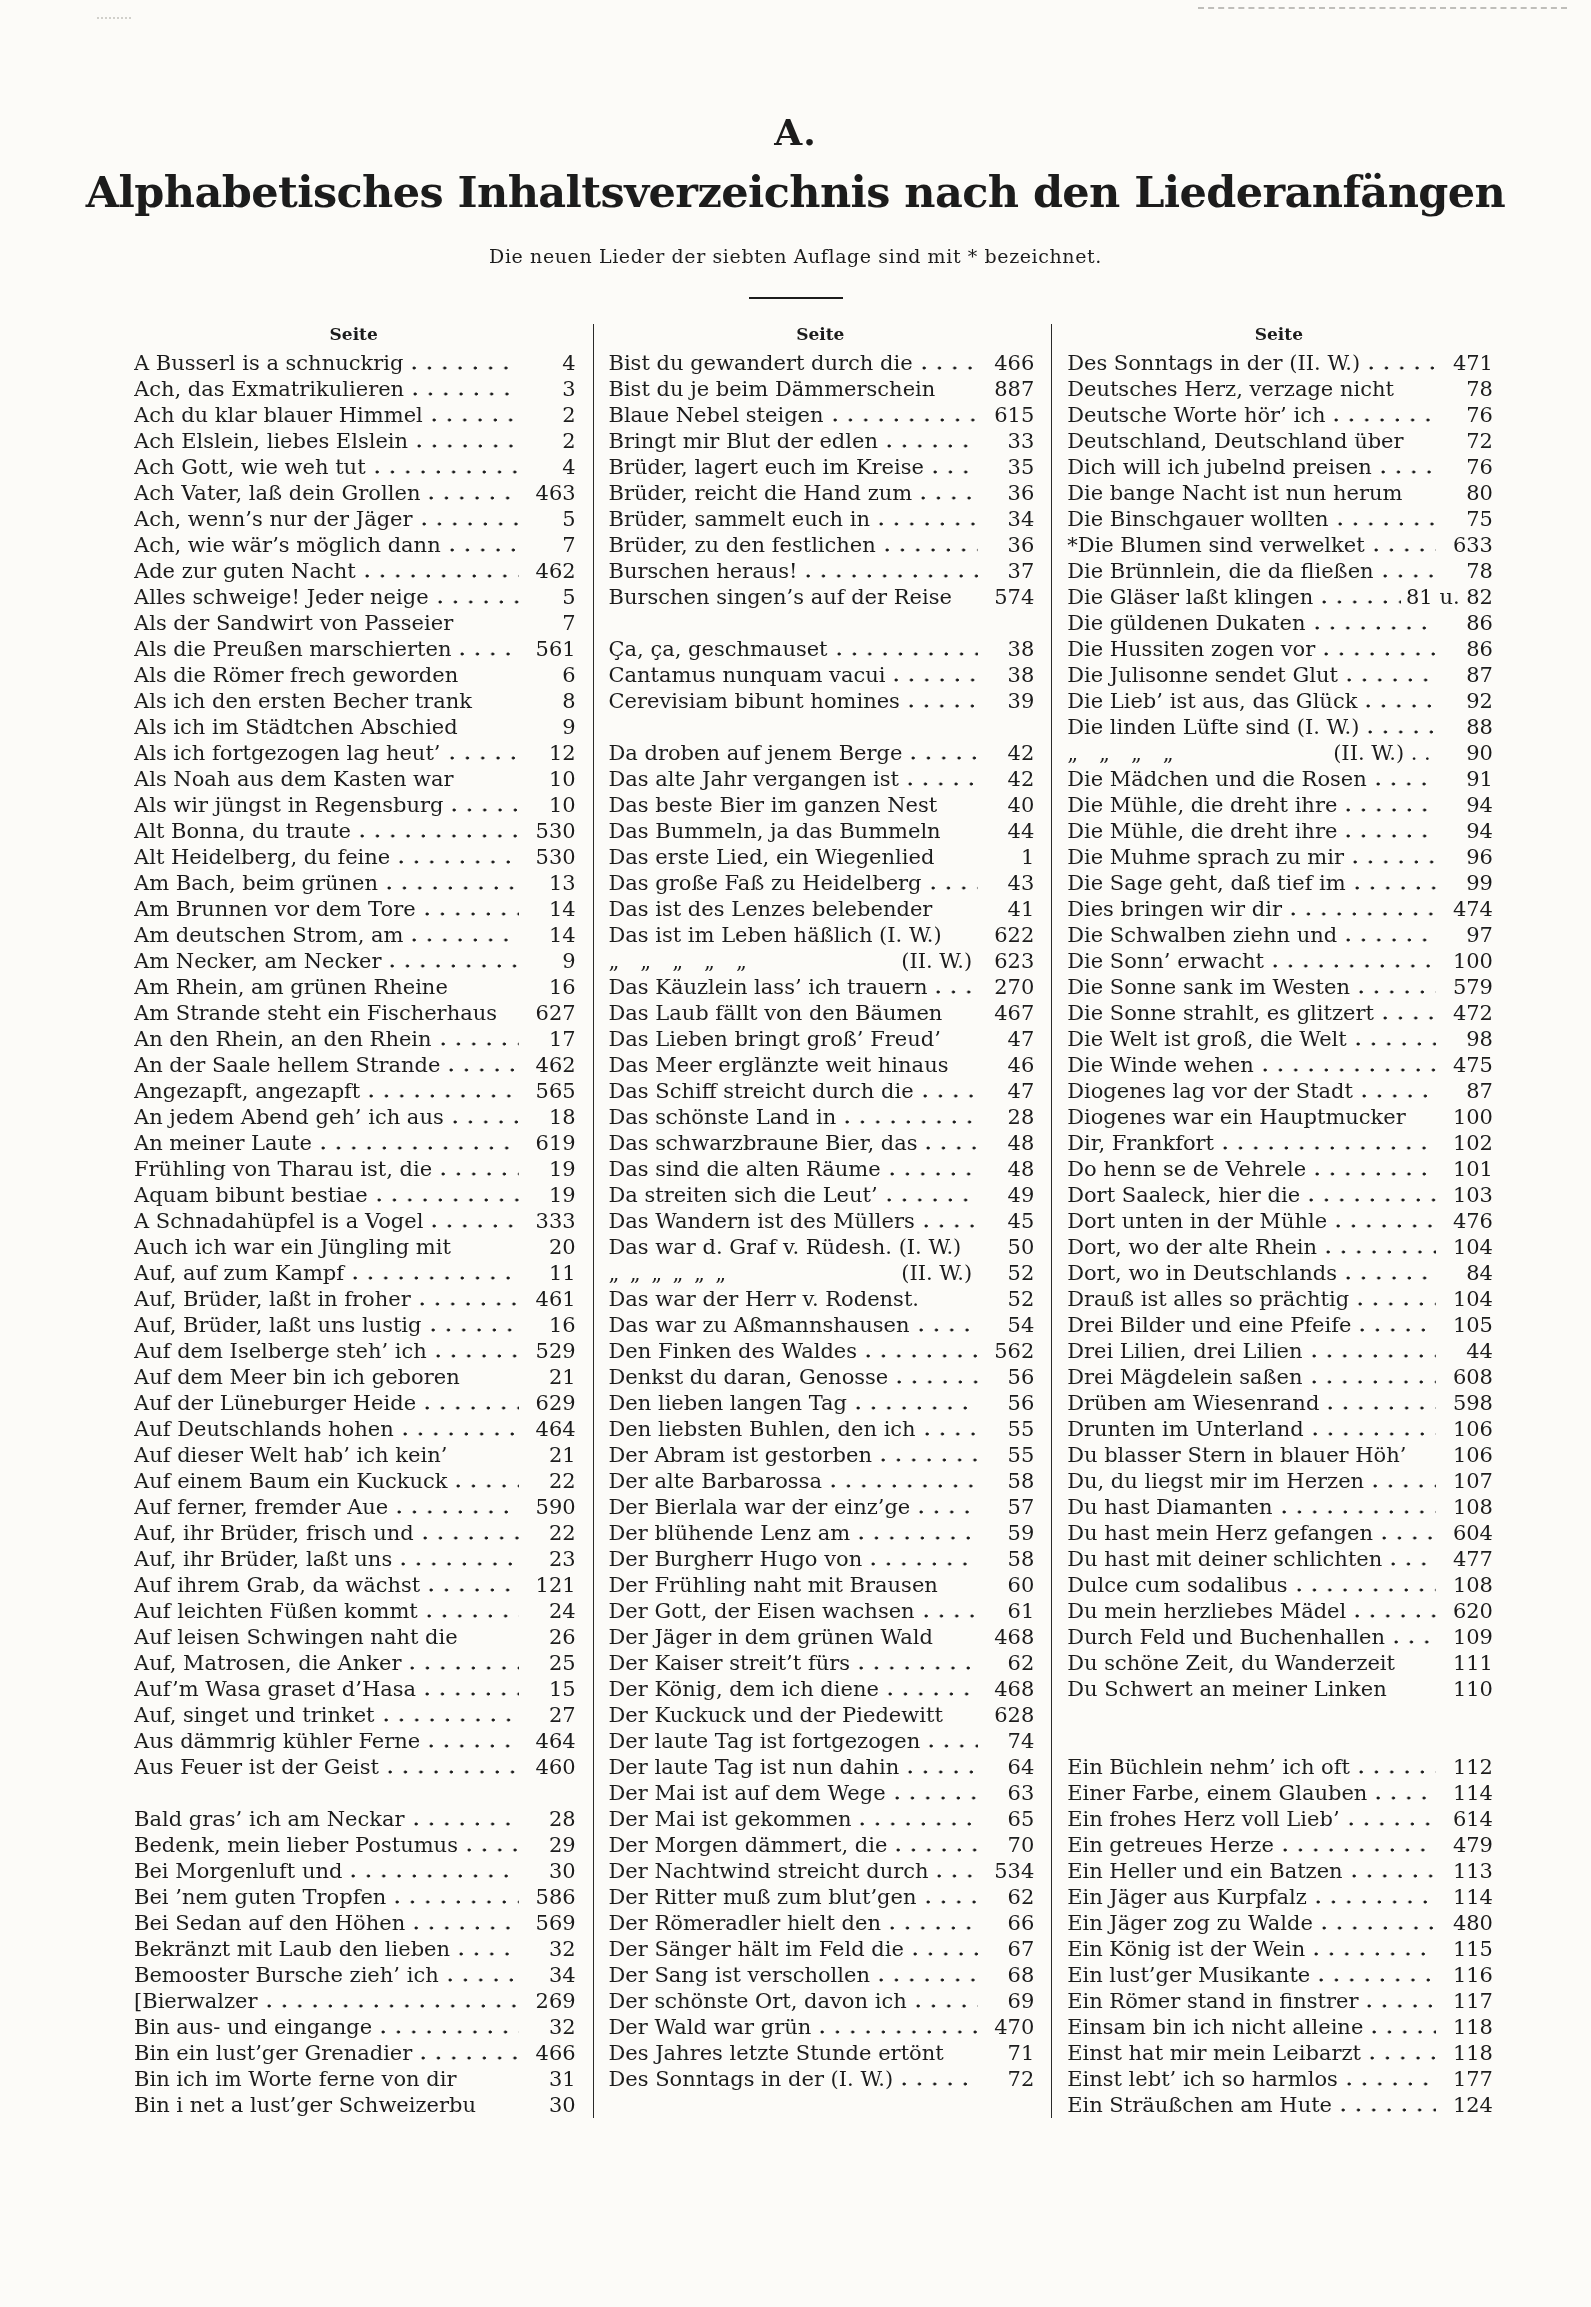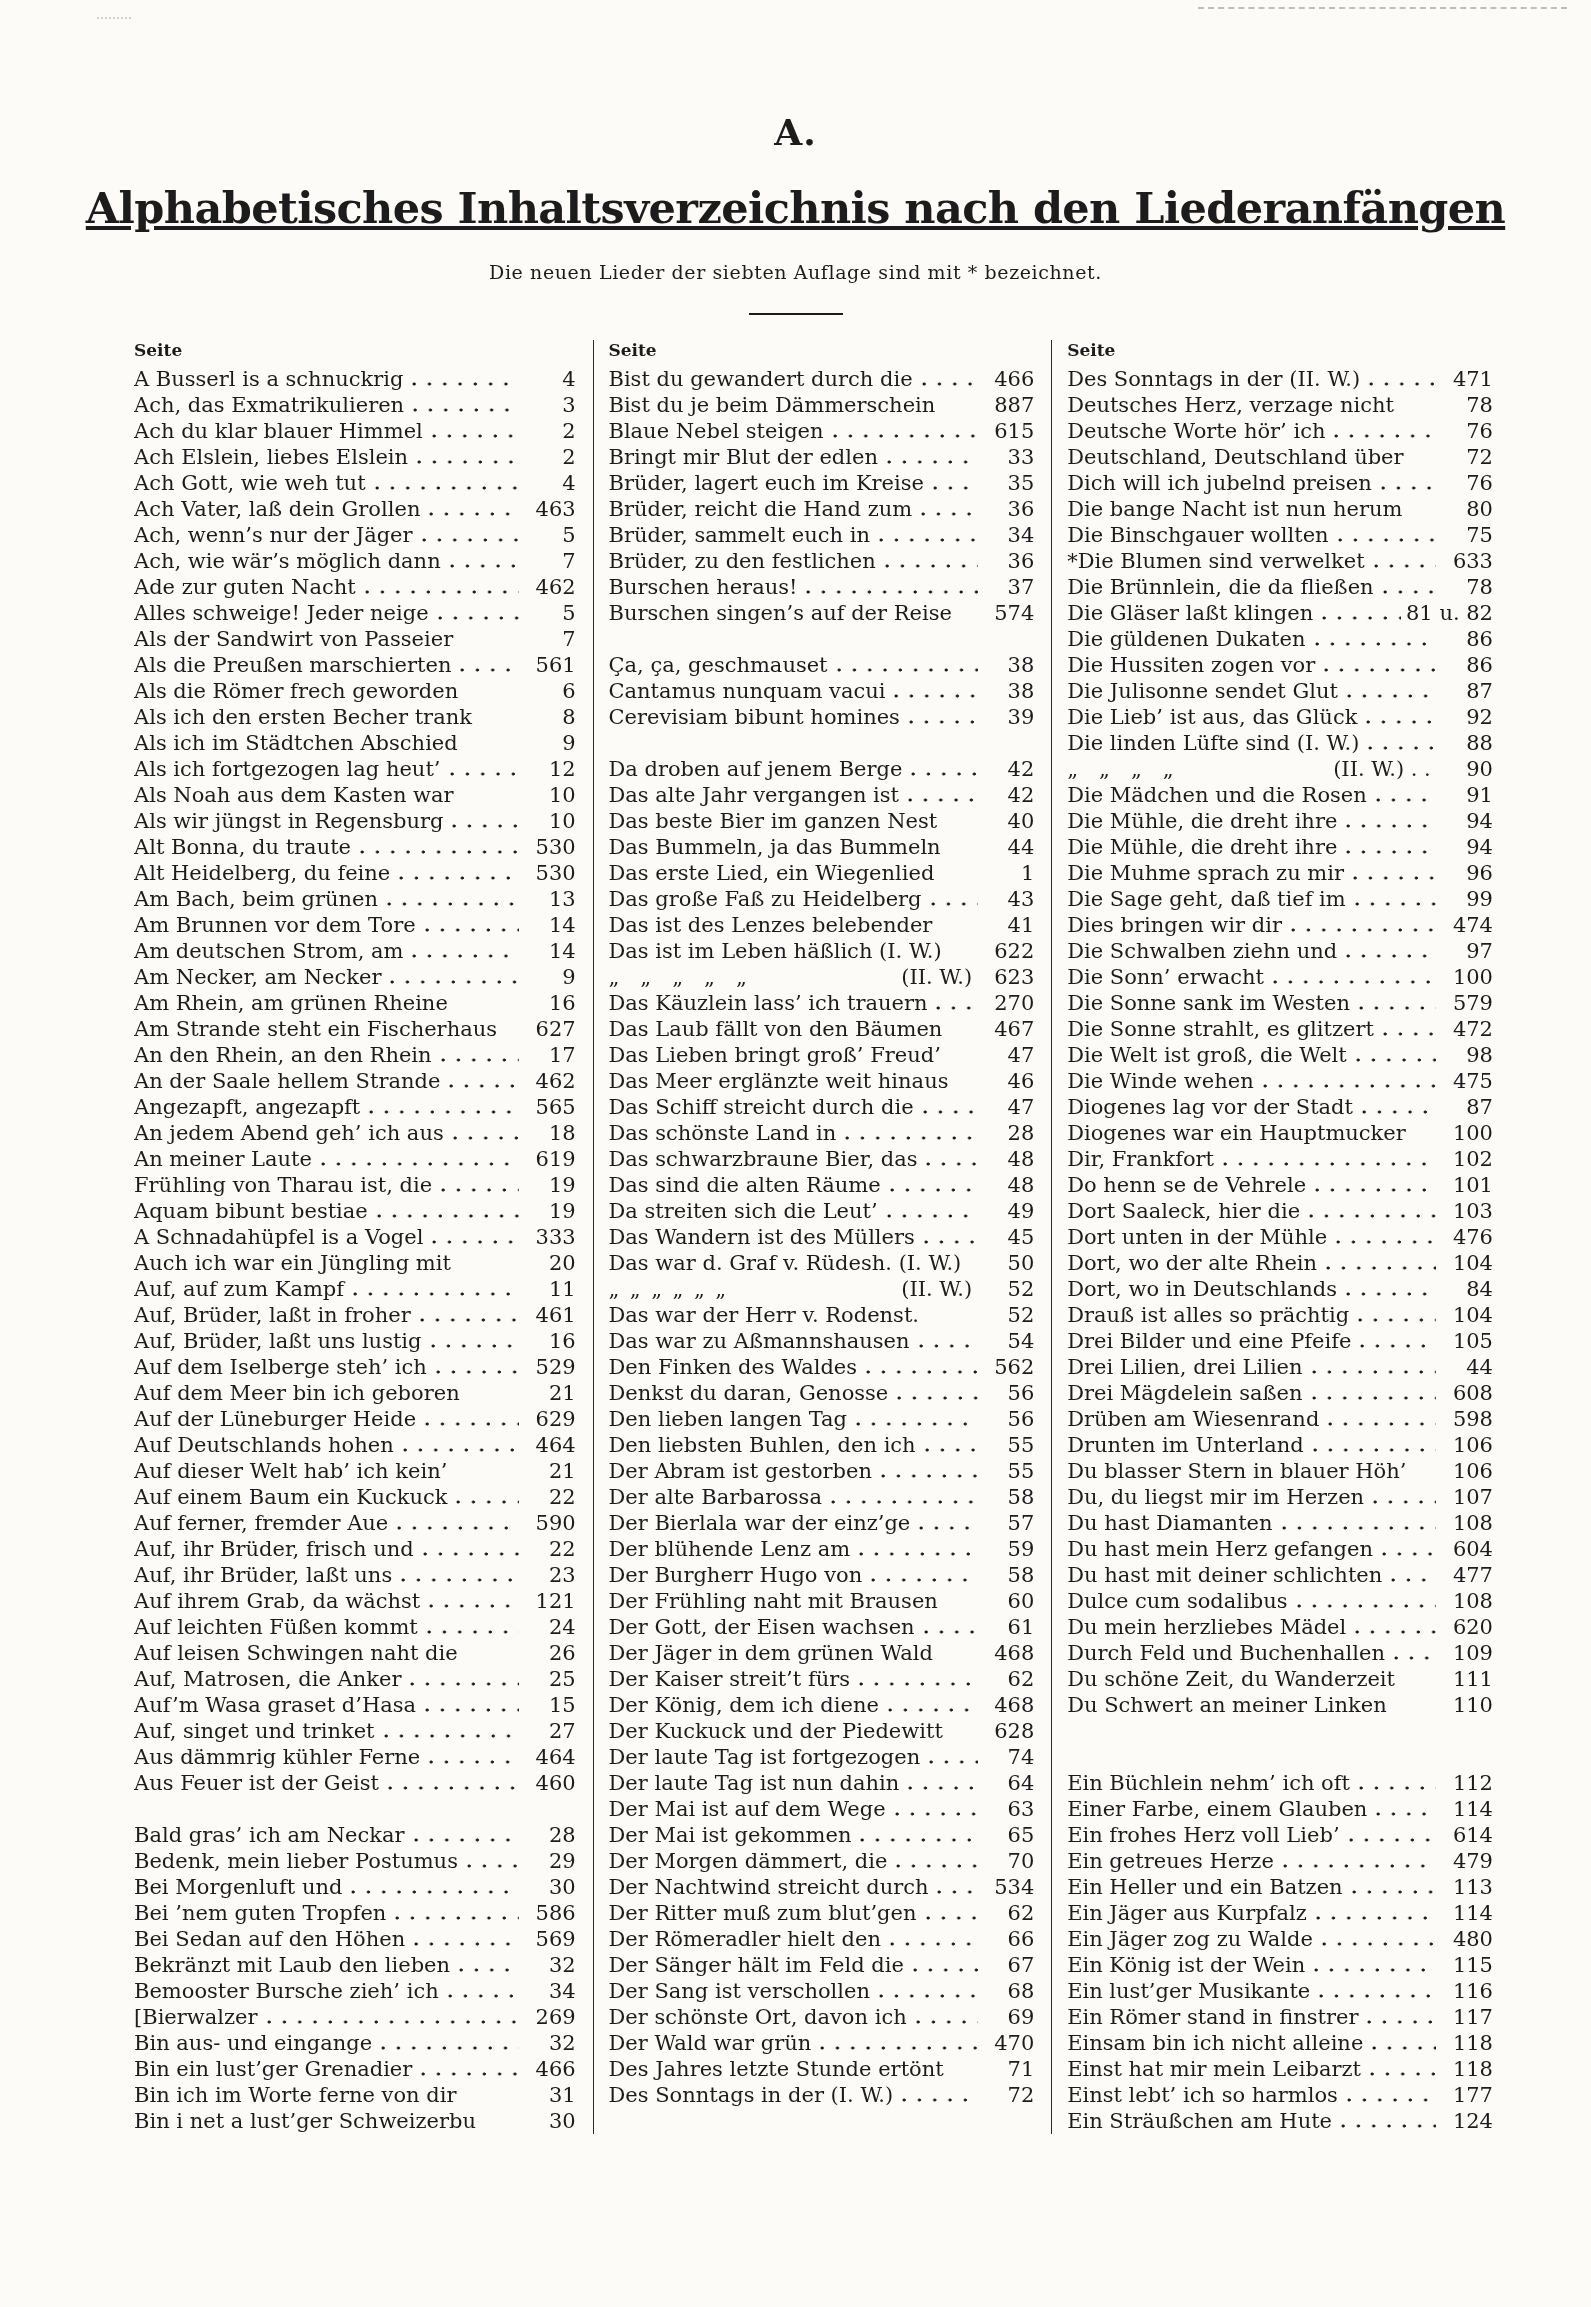--- a/index.html
+++ b/index.html
@@ -26,24 +26,23 @@
     position:absolute;top:17px;left:97px;width:34px;
     border-top:2.3px dotted #a8a6a0;opacity:.5;
   }
   .letter{
     text-align:center;
     font-size:36px;font-weight:bold;line-height:1;
     letter-spacing:1.1px;
   }
   .title{
     text-align:center;
-    margin-top:36px;
+    margin-top:20px;
     font-size:43px;font-weight:bold;line-height:1.05;
     letter-spacing:-0.6px;
-    text-decoration:underline;
   }
   .subtitle{
     text-align:center;
     margin-top:30px;
     font-size:19px;
     letter-spacing:0.6px;
   }
   .divider{
     width:94px;border-top:2.3px solid var(--ink);
     margin:29.5px auto 0;
@@ -54,21 +53,21 @@
     display:grid;
     grid-template-columns:1fr 1fr 1fr;
     column-gap:17px;
   }
   .col{min-width:0;}
   .col + .col{
     border-left:1.7px solid var(--rule);
     padding-left:14.8px;
   }
   .col-head{
-    text-align:left;
+    text-align:center;
     font-weight:bold;
     font-size:17px;
     height:26px;
     padding-right:2.3px;
   }
   .row{
     display:flex;align-items:baseline;
     height:26px;line-height:26px;
     font-size:21px;
     white-space:nowrap;overflow:hidden;

